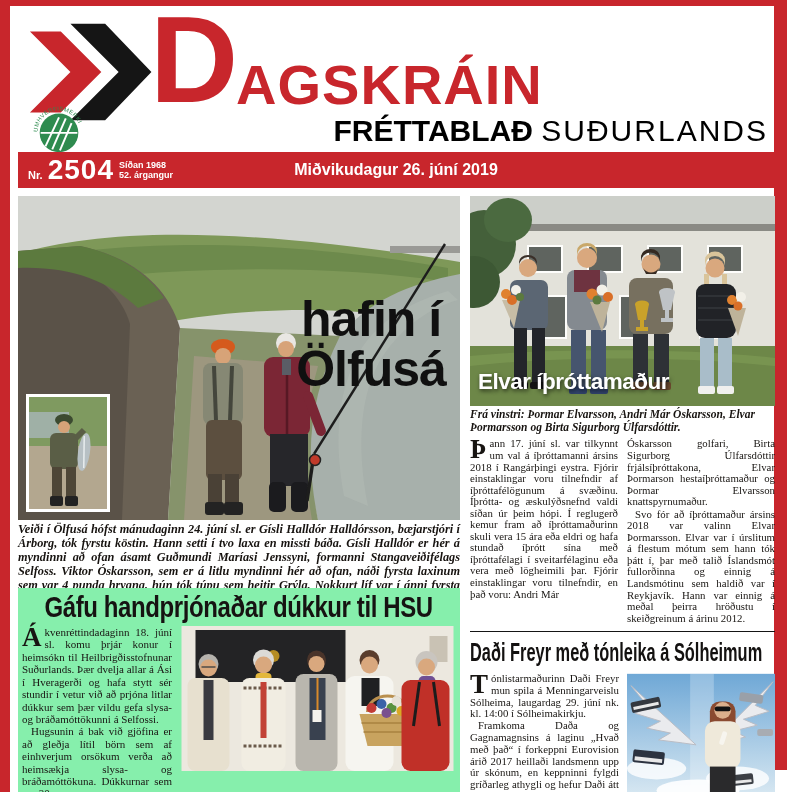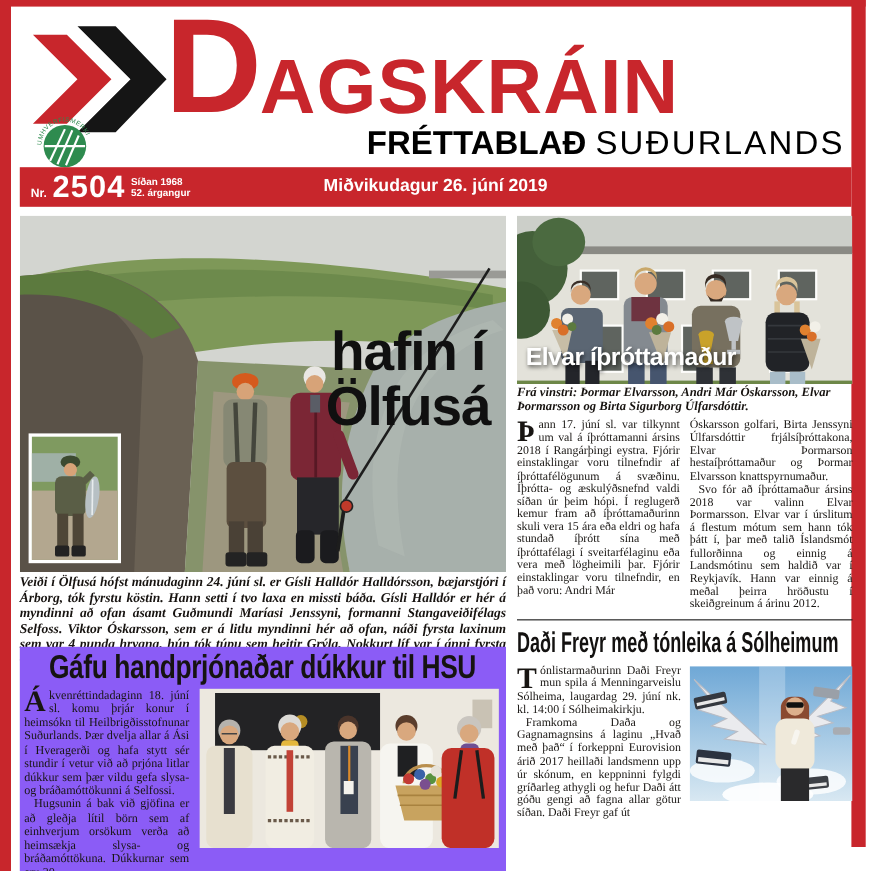--- a/index.html
+++ b/index.html
@@ -9,21 +9,21 @@
   .frame-top{position:absolute;left:0;top:0;width:787px;height:6px;background:#c8262c;}
   .frame-left{position:absolute;left:0;top:0;width:10px;height:792px;background:#c8262c;}
   .frame-right{position:absolute;left:774px;top:0;width:13px;height:770px;background:#c8262c;}
 
   
   .masthead{position:absolute;left:0;top:6px;width:792px;height:146px;}
   .chevrons{position:absolute;left:28px;top:10px;width:135px;height:112px;}
   .wordmark{position:absolute;left:150px;top:6px;display:flex;align-items:flex-end;
             color:#c8262c;font-weight:bold;letter-spacing:-2px;}
   .wordmark .bigd{font-size:122px;line-height:.80;}
-  .wordmark .rest{font-size:70px;line-height:.86;letter-spacing:1px;}
+  .wordmark .rest{font-size:56px;line-height:.86;letter-spacing:1px;}
   .subtitle{position:absolute;right:24px;top:108px;font-size:30px;color:#000000;white-space:nowrap;}
   .subtitle .sub-bold{font-weight:bold;letter-spacing:0;}
   .subtitle .sub-light{font-weight:normal;letter-spacing:2px;}
   .ecolabel{position:absolute;left:32px;top:94px;width:54px;height:58px;}
 
   
   .infobar{position:absolute;left:18px;top:152px;width:756px;height:36px;background:#c8262c;
            color:#fff;display:flex;align-items:center;justify-content:space-between;
            padding:0 10px;box-sizing:border-box;}
   .issue{display:flex;align-items:baseline;gap:5px;}
@@ -36,34 +36,34 @@
   
   .fishing{position:absolute;left:18px;top:196px;width:442px;}
   .fishing-photo{position:relative;width:442px;height:324px;overflow:hidden;}
   .fishing-photo svg{display:block;}
   .veidi-headline{position:absolute;right:4px;top:98px;width:170px;text-align:center;
     font-size:50px;line-height:1.0;font-weight:bold;color:#101010;letter-spacing:-1px;}
   .fishing-caption{margin-top:3px;font-family:"Liberation Serif",serif;font-style:italic;
     font-weight:bold;font-size:12.3px;line-height:1.13;text-align:justify;color:#171310;}
 
   
-  .pinkbox{position:absolute;left:18px;top:588px;width:442px;height:204px;background:#8b5cf6;
+  .pinkbox{position:absolute;left:18px;top:588px;width:442px;height:204px;background:#86efac;
            overflow:hidden;box-sizing:border-box;padding:2px 4px;}
   .hsu-headline-wrap{display:flex;justify-content:center;height:34px;align-items:center;}
   .hsu-headline{white-space:nowrap;transform:scaleX(.8);transform-origin:50% 50%;
     font-size:30px;font-weight:bold;color:#161312;letter-spacing:-.5px;}
   .hsu-content{display:flex;gap:7px;margin-top:2px;}
   .hsu-text{width:150px;flex:0 0 150px;font-family:"Liberation Serif",serif;font-size:11px;
     line-height:1.13;text-align:justify;color:#181512;}
   .hsu-text .para2{text-indent:9px;}
   .hsu-photo{flex:1;}
 
   
   .rightcol{position:absolute;left:470px;top:196px;width:305px;}
-  .elvar-photo{position:relative;width:305px;height:153px;overflow:hidden;}
+  .elvar-photo{position:relative;width:305px;height:210px;overflow:hidden;}
   .elvar-overlay{position:absolute;left:8px;bottom:12px;color:#fff;font-weight:bold;
     font-size:22.5px;line-height:1.12;letter-spacing:-.5px;
     text-shadow:1px 2px 4px rgba(0,0,0,.65);}
   .elvar-caption{margin-top:2px;font-family:"Liberation Serif",serif;font-style:italic;
     font-weight:bold;font-size:11.5px;line-height:1.15;color:#171310;}
   .elvar-body{margin-top:4px;display:flex;gap:9px;}
   .news-col{width:148px;flex:0 0 148px;font-family:"Liberation Serif",serif;font-size:10.8px;
     line-height:1.07;text-align:justify;color:#181512;}
   .news-col .para2{text-indent:8px;margin-top:1px;}
   .dc{float:left;font-family:"Liberation Serif",serif;font-weight:bold;font-size:27px;
@@ -354,21 +354,21 @@
         <div>Elvar íþróttamaður</div>
       </div>
     </div>
     <div class="elvar-caption">Frá vinstri: Þormar Elvarsson, Andri Már Óskarsson, Elvar Þormarsson og Birta Sigurborg Úlfarsdóttir.</div>
 
     <div class="elvar-body">
       <div class="news-col">
         <span class="dc">Þ</span><span>ann 17. júní sl. var tilkynnt um val á íþróttamanni ársins 2018 í Rangárþingi eystra. Fjórir einstaklingar voru tilnefndir af íþróttafélögunum á svæðinu. Íþrótta- og æskulýðsnefnd valdi síðan úr þeim hópi. Í reglugerð kemur fram að íþróttamaðurinn skuli vera 15 ára eða eldri og hafa stundað íþrótt sína með íþróttafélagi í sveitarfélaginu eða vera með lögheimili þar. Fjórir einstaklingar voru tilnefndir, en það voru: Andri Már</span>
       </div>
       <div class="news-col">
-        <span>Óskarsson golfari, Birta Jenssyni Úlfarsdóttir frjálsíþróttakona, Elvar Þormarson hestaíþróttamaður og Þormar Elvarsson knattspyrnumaður.</span>
+        <span>Óskarsson golfari, Birta Sigurborg Úlfarsdóttir frjálsíþróttakona, Elvar Þormarson hestaíþróttamaður og Þormar Elvarsson knattspyrnumaður.</span>
         <div class="para2">Svo fór að íþróttamaður ársins 2018 var valinn Elvar Þormarsson. Elvar var í úrslitum á flestum mótum sem hann tók þátt í, þar með talið Íslandsmót fullorðinna og einnig á Landsmótinu sem haldið var í Reykjavík. Hann var einnig á meðal þeirra hröðustu í skeiðgreinum á árinu 2012.</div>
       </div>
     </div>
 
     <hr class="rule">
 
     <div class="dadi-headline">Daði Freyr með tónleika á Sólheimum</div>
 
     <div class="dadi-section">
       <div class="dadi-text">

